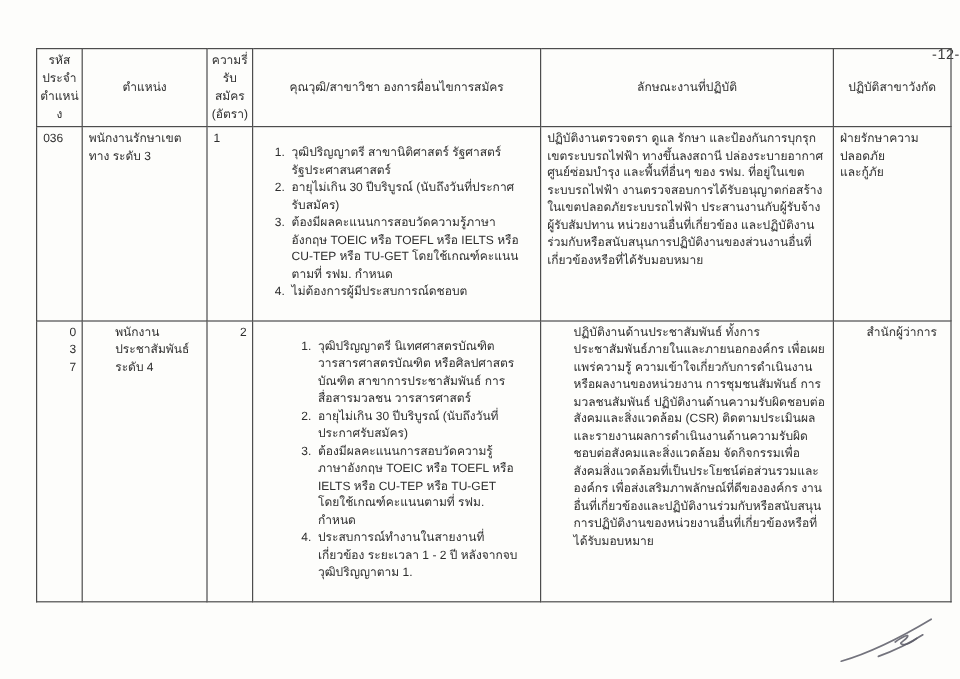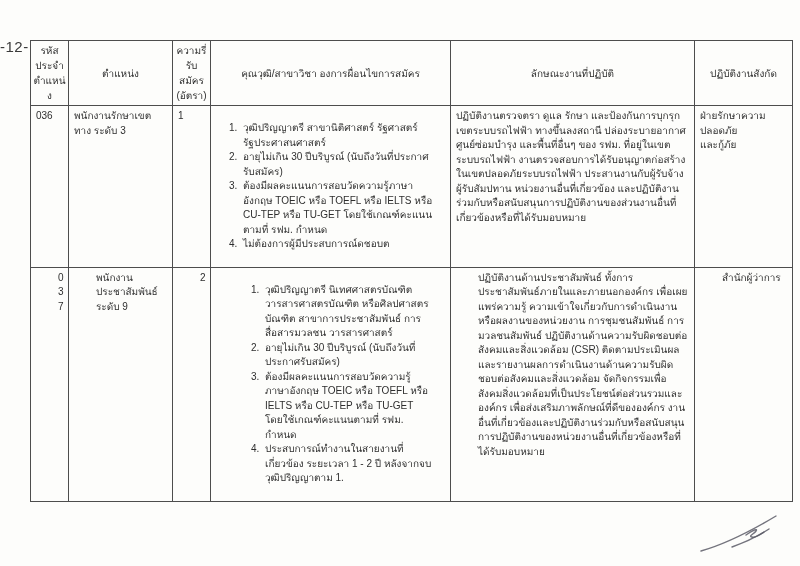--- a/index.html
+++ b/index.html
@@ -4,21 +4,21 @@
 <style>
   html,body { margin:0; padding:0; background:#e8e8e8; }
   .page {
     position:relative; width:800px; height:566px; margin:0;
     background:#fdfdfb; overflow:hidden;
     font-family:"Liberation Sans","DejaVu Sans",sans-serif;
     color:#2e2e2e;
   }
   .page-number {
     position:absolute; top:38px; left:0; width:100%;
-    text-align:left; font-size:15px; letter-spacing:.5px; color:#3a3a3a;
+    text-align:right; font-size:12px; letter-spacing:.5px; color:#3a3a3a;
   }
   table.positions {
     position:absolute; left:30px; top:40px; width:762px;
     border-collapse:collapse; table-layout:fixed;
     font-size:10px; line-height:1.45; color:#2e2e2e;
   }
   .positions th, .positions td {
     border:1px solid #4d4d4d; vertical-align:top;
     padding:3px 5px; font-weight:normal;
     overflow-wrap:break-word; word-break:break-word;
@@ -57,21 +57,21 @@
       <tr>
         <th>รหัส
 ประจำ
 ตำแหน่ง</th>
         <th>ตำแหน่ง</th>
         <th>ความรี่
 รับสมัคร
 (อัตรา)</th>
         <th>คุณวุฒิ/สาขาวิชา องการผื่อนไขการสมัคร</th>
         <th>ลักษณะงานที่ปฏิบัติ</th>
-        <th>ปฏิบัติงานสังกัด</th>
+        <th>ปฏิบัติสาขาวังกัด</th>
       </tr>
     </thead>
     <tbody>
       <tr class="row-a">
         <td class="center">036</td>
         <td>พนักงานรักษาเขตทาง ระดับ 3</td>
         <td class="center">1</td>
         <td>
           <ol class="quals">
             <li>วุฒิปริญญาตรี สาขานิติศาสตร์ รัฐศาสตร์ รัฐประศาสนศาสตร์</li>
@@ -80,21 +80,21 @@
             <li>ไม่ต้องการผู้มีประสบการณ์ดชอบต</li>
           </ol>
         </td>
         <td>ปฏิบัติงานตรวจตรา ดูแล รักษา และป้องกันการบุกรุกเขตระบบรถไฟฟ้า ทางขึ้นลงสถานี ปล่องระบายอากาศ ศูนย์ซ่อมบำรุง และพื้นที่อื่นๆ ของ รฟม. ที่อยู่ในเขตระบบรถไฟฟ้า งานตรวจสอบการได้รับอนุญาตก่อสร้างในเขตปลอดภัยระบบรถไฟฟ้า ประสานงานกับผู้รับจ้าง ผู้รับสัมปทาน หน่วยงานอื่นที่เกี่ยวข้อง และปฏิบัติงานร่วมกับหรือสนับสนุนการปฏิบัติงานของส่วนงานอื่นที่เกี่ยวข้องหรือที่ได้รับมอบหมาย</td>
         <td class="preline">ฝ่ายรักษาความปลอดภัย
 และกู้ภัย</td>
       </tr>
       <tr class="row-b">
         <td class="center">037</td>
         <td class="preline">พนักงานประชาสัมพันธ์
-ระดับ 9</td>
+ระดับ 4</td>
         <td class="center">2</td>
         <td>
           <ol class="quals">
             <li>วุฒิปริญญาตรี นิเทศศาสตรบัณฑิต วารสารศาสตรบัณฑิต หรือศิลปศาสตรบัณฑิต สาขาการประชาสัมพันธ์ การสื่อสารมวลชน วารสารศาสตร์</li>
             <li>อายุไม่เกิน 30 ปีบริบูรณ์ (นับถึงวันที่ประกาศรับสมัคร)</li>
             <li>ต้องมีผลคะแนนการสอบวัดความรู้ภาษาอังกฤษ TOEIC หรือ TOEFL หรือ IELTS หรือ CU-TEP หรือ TU-GET โดยใช้เกณฑ์คะแนนตามที่ รฟม. กำหนด</li>
             <li>ประสบการณ์ทำงานในสายงานที่เกี่ยวข้อง ระยะเวลา 1 - 2 ปี หลังจากจบวุฒิปริญญาตาม 1.</li>
           </ol>
         </td>
         <td>ปฏิบัติงานด้านประชาสัมพันธ์ ทั้งการประชาสัมพันธ์ภายในและภายนอกองค์กร เพื่อเผยแพร่ความรู้ ความเข้าใจเกี่ยวกับการดำเนินงานหรือผลงานของหน่วยงาน การชุมชนสัมพันธ์ การมวลชนสัมพันธ์ ปฏิบัติงานด้านความรับผิดชอบต่อสังคมและสิ่งแวดล้อม (CSR) ติดตามประเมินผล และรายงานผลการดำเนินงานด้านความรับผิดชอบต่อสังคมและสิ่งแวดล้อม จัดกิจกรรมเพื่อสังคมสิ่งแวดล้อมที่เป็นประโยชน์ต่อส่วนรวมและองค์กร เพื่อส่งเสริมภาพลักษณ์ที่ดีขององค์กร งานอื่นที่เกี่ยวข้องและปฏิบัติงานร่วมกับหรือสนับสนุนการปฏิบัติงานของหน่วยงานอื่นที่เกี่ยวข้องหรือที่ได้รับมอบหมาย</td>

